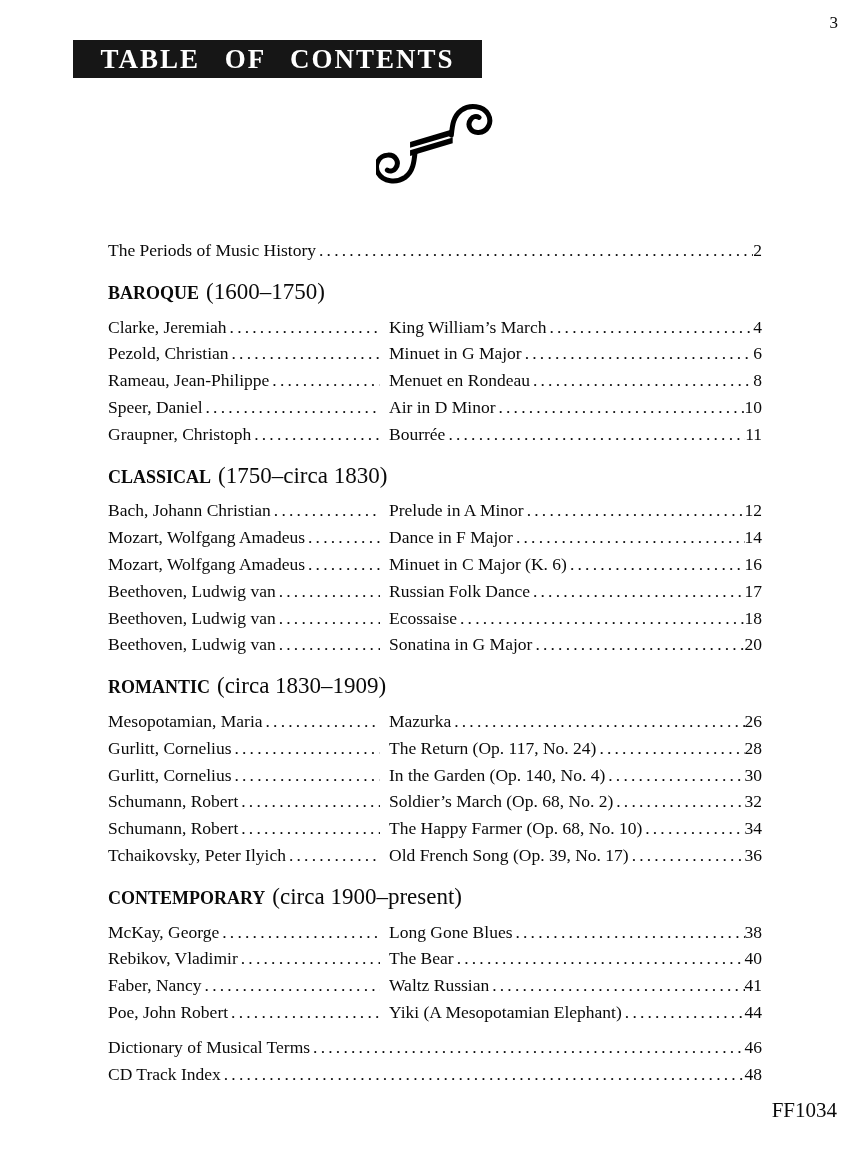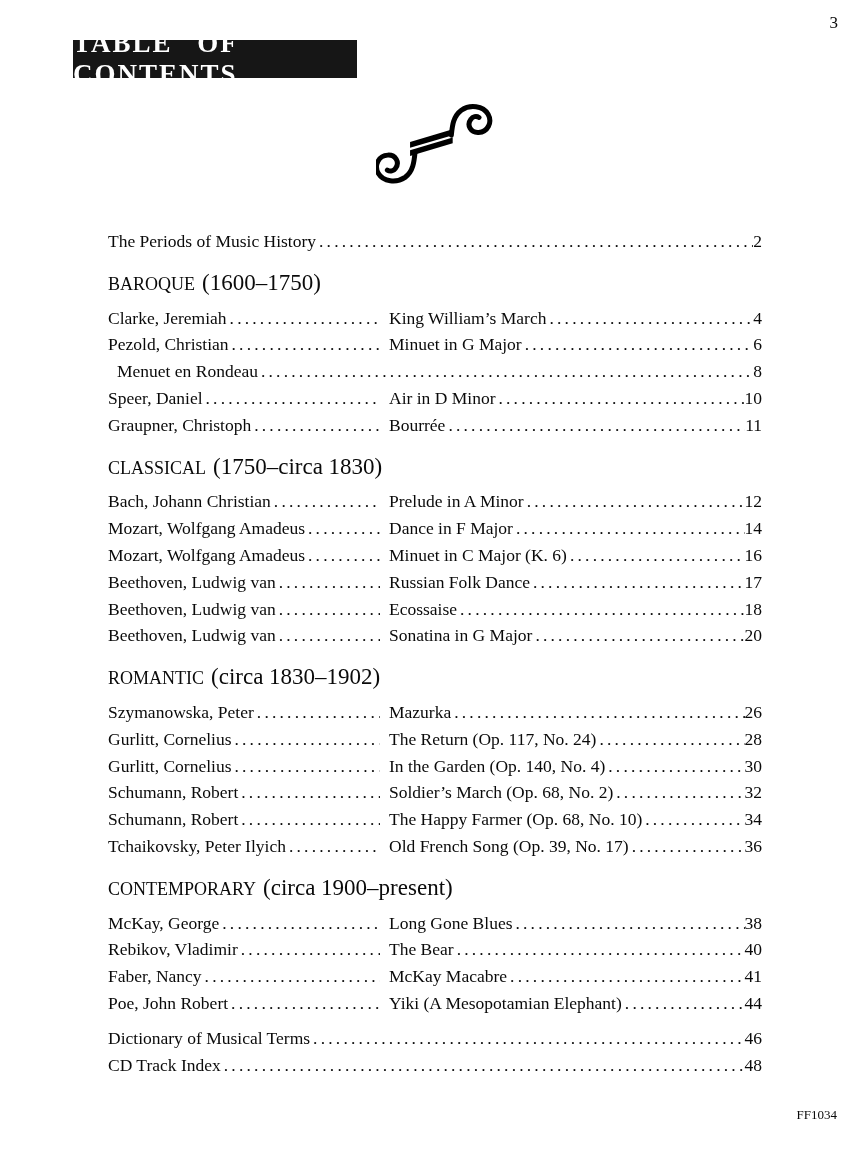--- a/index.html
+++ b/index.html
@@ -6,54 +6,54 @@
   body {
     width: 864px; height: 1152px; position: relative;
     font-family: "Liberation Serif", "DejaVu Serif", serif;
     color: #0a0a0a; overflow: hidden;
   }
   .page-number {
     position: absolute; top: 13px; right: 26px;
     font-size: 17px;
   }
   .banner {
-    position: absolute; left: 73px; top: 40px; width: 284px; height: 38px;
+    position: absolute; left: 73px; top: 40px; width: 409px; height: 38px;
     background: #161616; color: #ffffff;
     display: flex; align-items: center; justify-content: center;
     font-size: 27px; font-weight: bold;
     letter-spacing: 2px; word-spacing: 16px;
   }
   .ornament {
     position: absolute; left: 376px; top: 94px; width: 118px; height: 110px;
   }
   .content {
-    position: absolute; left: 108px; top: 228px; width: 654px;
+    position: absolute; left: 108px; top: 237px; width: 654px;
   }
   .row {
     display: flex; align-items: baseline;
     line-height: 26.8px; font-size: 17.5px; white-space: nowrap;
   }
   .row.header { margin-top: 15px; margin-bottom: 7px; font-size: 18px; }
   .row.simple.gap-top { margin-top: 8px; }
-  .hname { font-weight: normal; margin-right: 7px; }
+  .hname { font-weight: bold; margin-right: 7px; }
   .hdates { font-size: 23px; }
   .c1 { width: 272px; display: flex; align-items: baseline; overflow: hidden; }
   .c2 { flex: 1; display: flex; align-items: baseline; overflow: hidden; margin-left: 9px; }
   .t { flex: none; }
   .num { flex: none; }
   .lead {
     flex: 1 1 auto; overflow: hidden; white-space: nowrap;
     padding-left: 3px; min-width: 6px;
   }
   .lead::after {
     content: "................................................................................................................................";
     letter-spacing: 3.2px;
   }
   .footer-code {
-    position: absolute; right: 27px; bottom: 29px; font-size: 13px;
+    position: absolute; right: 27px; bottom: 29px; font-size: 21px;
   }
 </style>
 </head>
 <body>
 
 <div class="page-number">3</div>
 
 <div class="banner">
   <span>TABLE OF CONTENTS</span>
 </div>
@@ -97,20 +97,24 @@
       <span class="t">Pezold, Christian</span>
       <span class="lead"></span>
     </span>
     <span class="c2">
       <span class="t">Minuet in G Major</span>
       <span class="lead"></span>
       <span class="num">6</span>
     </span>
   </div>
     <div class="row entry">
+    <span class="c1">
+      <span class="t">Rameau, Jean-Philippe</span>
+      <span class="lead"></span>
+    </span>
     <span class="c2">
       <span class="t">Menuet en Rondeau</span>
       <span class="lead"></span>
       <span class="num">8</span>
     </span>
   </div>
     <div class="row entry">
     <span class="c1">
       <span class="t">Speer, Daniel</span>
       <span class="lead"></span>
@@ -197,25 +201,25 @@
       <span class="lead"></span>
     </span>
     <span class="c2">
       <span class="t">Sonatina in G Major</span>
       <span class="lead"></span>
       <span class="num">20</span>
     </span>
   </div>
     <div class="row header">
     <span class="hname">ROMANTIC</span>
-    <span class="hdates">(circa 1830–1902)</span>
-  </div>
-    <div class="row entry">
-    <span class="c1">
-      <span class="t">Szymanowska, Peter</span>
+    <span class="hdates">(circa 1830–1909)</span>
+  </div>
+    <div class="row entry">
+    <span class="c1">
+      <span class="t">Mesopotamian, Maria</span>
       <span class="lead"></span>
     </span>
     <span class="c2">
       <span class="t">Mazurka</span>
       <span class="lead"></span>
       <span class="num">26</span>
     </span>
   </div>
     <div class="row entry">
     <span class="c1">
@@ -297,21 +301,21 @@
       <span class="lead"></span>
       <span class="num">40</span>
     </span>
   </div>
     <div class="row entry">
     <span class="c1">
       <span class="t">Faber, Nancy</span>
       <span class="lead"></span>
     </span>
     <span class="c2">
-      <span class="t">McKay Macabre</span>
+      <span class="t">Waltz Russian</span>
       <span class="lead"></span>
       <span class="num">41</span>
     </span>
   </div>
     <div class="row entry">
     <span class="c1">
       <span class="t">Poe, John Robert</span>
       <span class="lead"></span>
     </span>
     <span class="c2">

